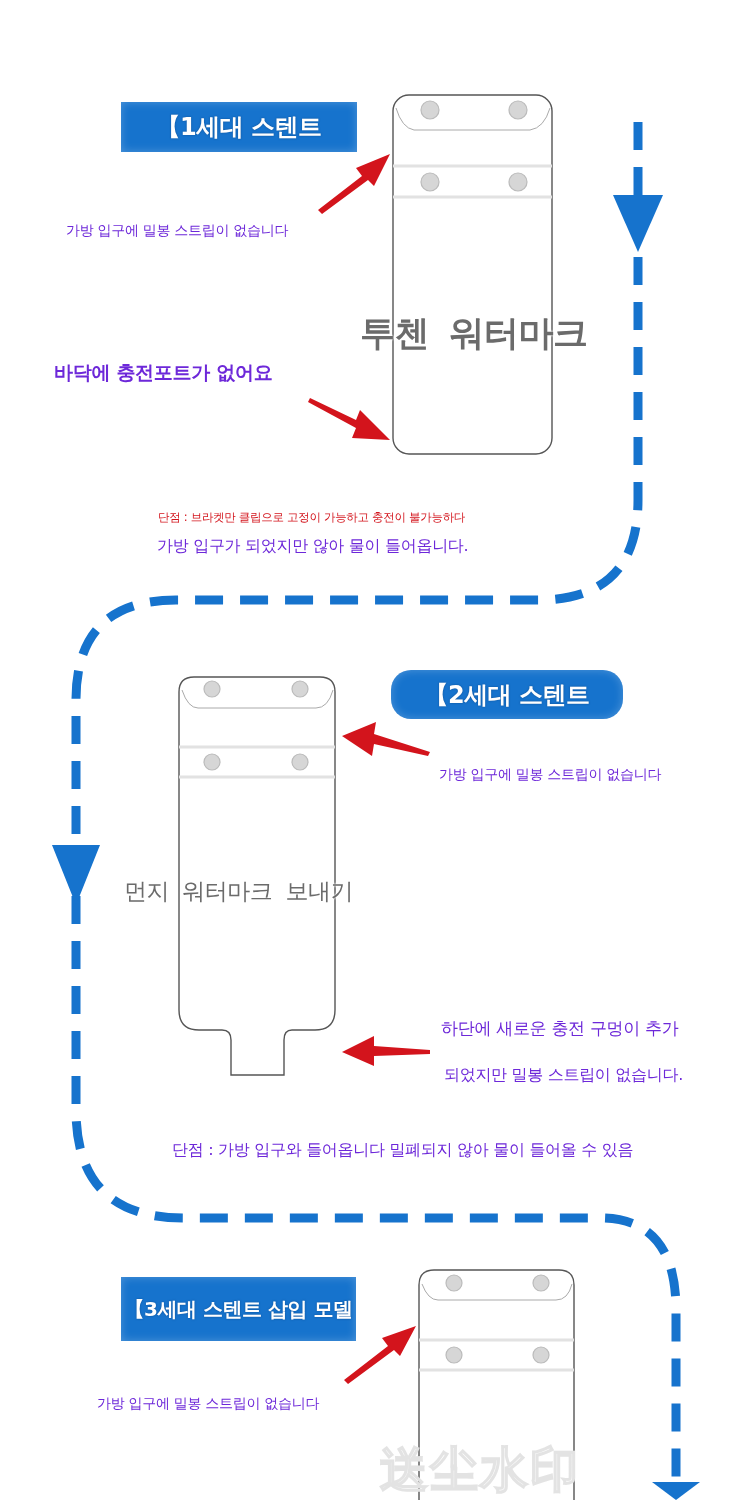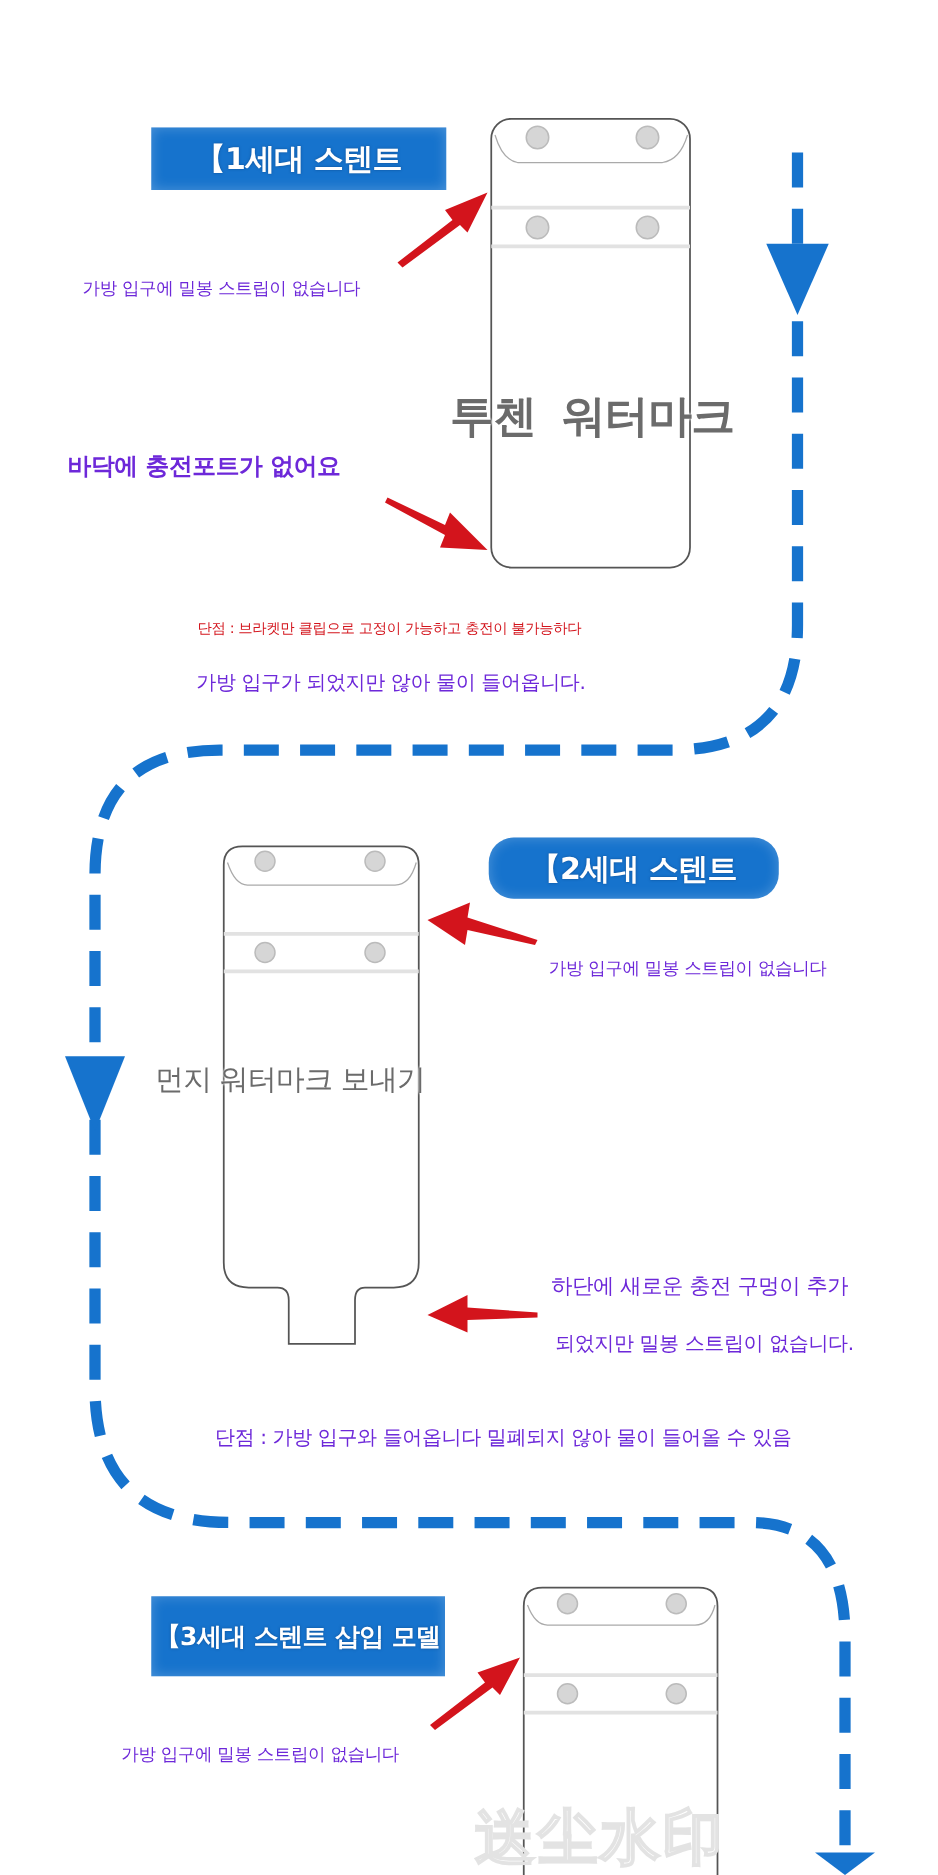--- a/index.html
+++ b/index.html
@@ -76,28 +76,28 @@
     <polygon points="344,1380 388,1346 382,1338 416,1326 400,1356 394,1350 348,1384"></polygon>
   </g>
 </svg>
 
 <div class="badge" style="left:95px; top:102px; width:236px; height:50px; font-size:24px;margin-left:26px;">
   <span>【1세대 스텐트</span>
 </div>
 <div class="txt" style="left:66px; top:222px; font-size:14px;">가방 입구에 밀봉 스트립이 없습니다</div>
 <div class="wm" style="left:360px; top:310px; font-size:35px; font-weight:bold;font-family:Liberation Mono, monospace;">투첸 워터마크</div>
 <div class="txt" style="left:54px; top:360px; font-size:19px; font-weight:bold;">바닥에 충전포트가 없어요</div>
-<div class="txt red" style="left:158px; top:495px; font-size:11.5px;">단점 : 브라켓만 클립으로 고정이 가능하고 충전이 불가능하다</div>
+<div class="txt red" style="left:158px; top:510px; font-size:11.5px;">단점 : 브라켓만 클립으로 고정이 가능하고 충전이 불가능하다</div>
 <div class="txt" style="left:157px; top:536px; font-size:16px;">가방 입구가 되었지만 않아 물이 들어옵니다.</div>
 
 <div class="badge" style="left:391px; top:670px; width:232px; height:49px; font-size:24px;border-radius:20px;">
   <span>【2세대 스텐트</span>
 </div>
 <div class="txt" style="left:439px; top:766px; font-size:14px;">가방 입구에 밀봉 스트립이 없습니다</div>
-<div class="wm" style="left:124px; top:848px; font-size:23px;">먼지 워터마크 보내기</div>
+<div class="wm" style="left:124px; top:876px; font-size:23px;font-family:Liberation Mono, monospace;">먼지 워터마크 보내기</div>
 <div class="txt" style="left:441px; top:1017px; font-size:17px;">하단에 새로운 충전 구멍이 추가</div>
 <div class="txt" style="left:444px; top:1065px; font-size:16px;">되었지만 밀봉 스트립이 없습니다.</div>
 <div class="txt" style="left:172px; top:1140px; font-size:16px;">단점 : 가방 입구와 들어옵니다 밀폐되지 않아 물이 들어올 수 있음</div>
 
 <div class="badge" style="left:121px; top:1277px; width:235px; height:64px; font-size:20px;">
   <span>【3세대 스텐트 삽입 모델</span>
 </div>
 <div class="txt" style="left:97px; top:1395px; font-size:14px;">가방 입구에 밀봉 스트립이 없습니다</div>
 <div class="wm-cjk" style="left:380px; top:1438px; font-size:48px;">送尘水印</div>
 

